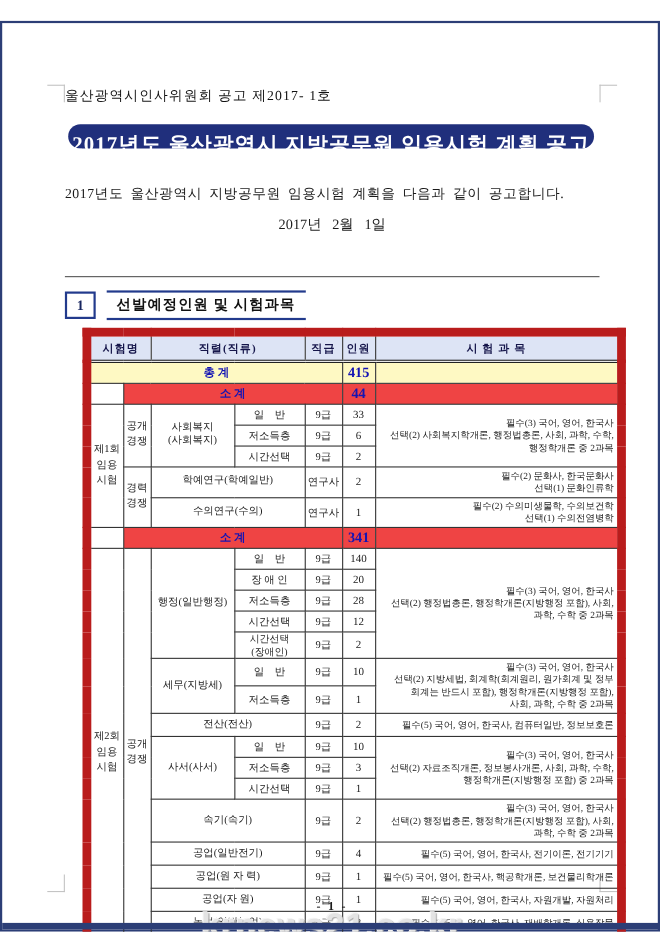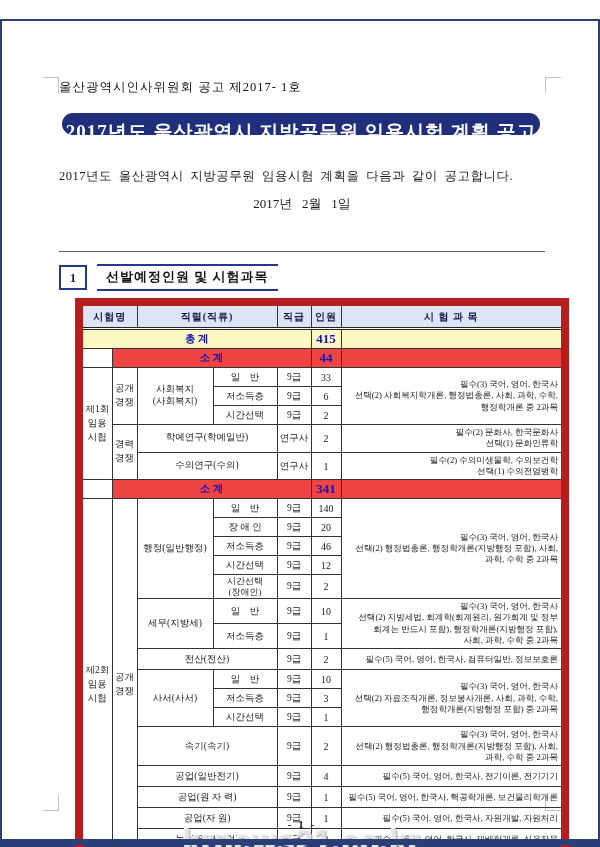--- a/index.html
+++ b/index.html
@@ -221,21 +221,21 @@
             과학, 수학 중 2과목</td>
         </tr>
         <tr>
           <td class="cat">장 애 인</td>
           <td class="cat">9급</td>
           <td class="num">20</td>
         </tr>
         <tr>
           <td class="cat">저소득층</td>
           <td class="cat">9급</td>
-          <td class="num">46</td>
+          <td class="num">28</td>
         </tr>
         <tr>
           <td class="cat">시간선택</td>
           <td class="cat">9급</td>
           <td class="num">12</td>
         </tr>
         <tr>
           <td class="two">시간선택
 (장애인)</td>
           <td class="cat">9급</td>

